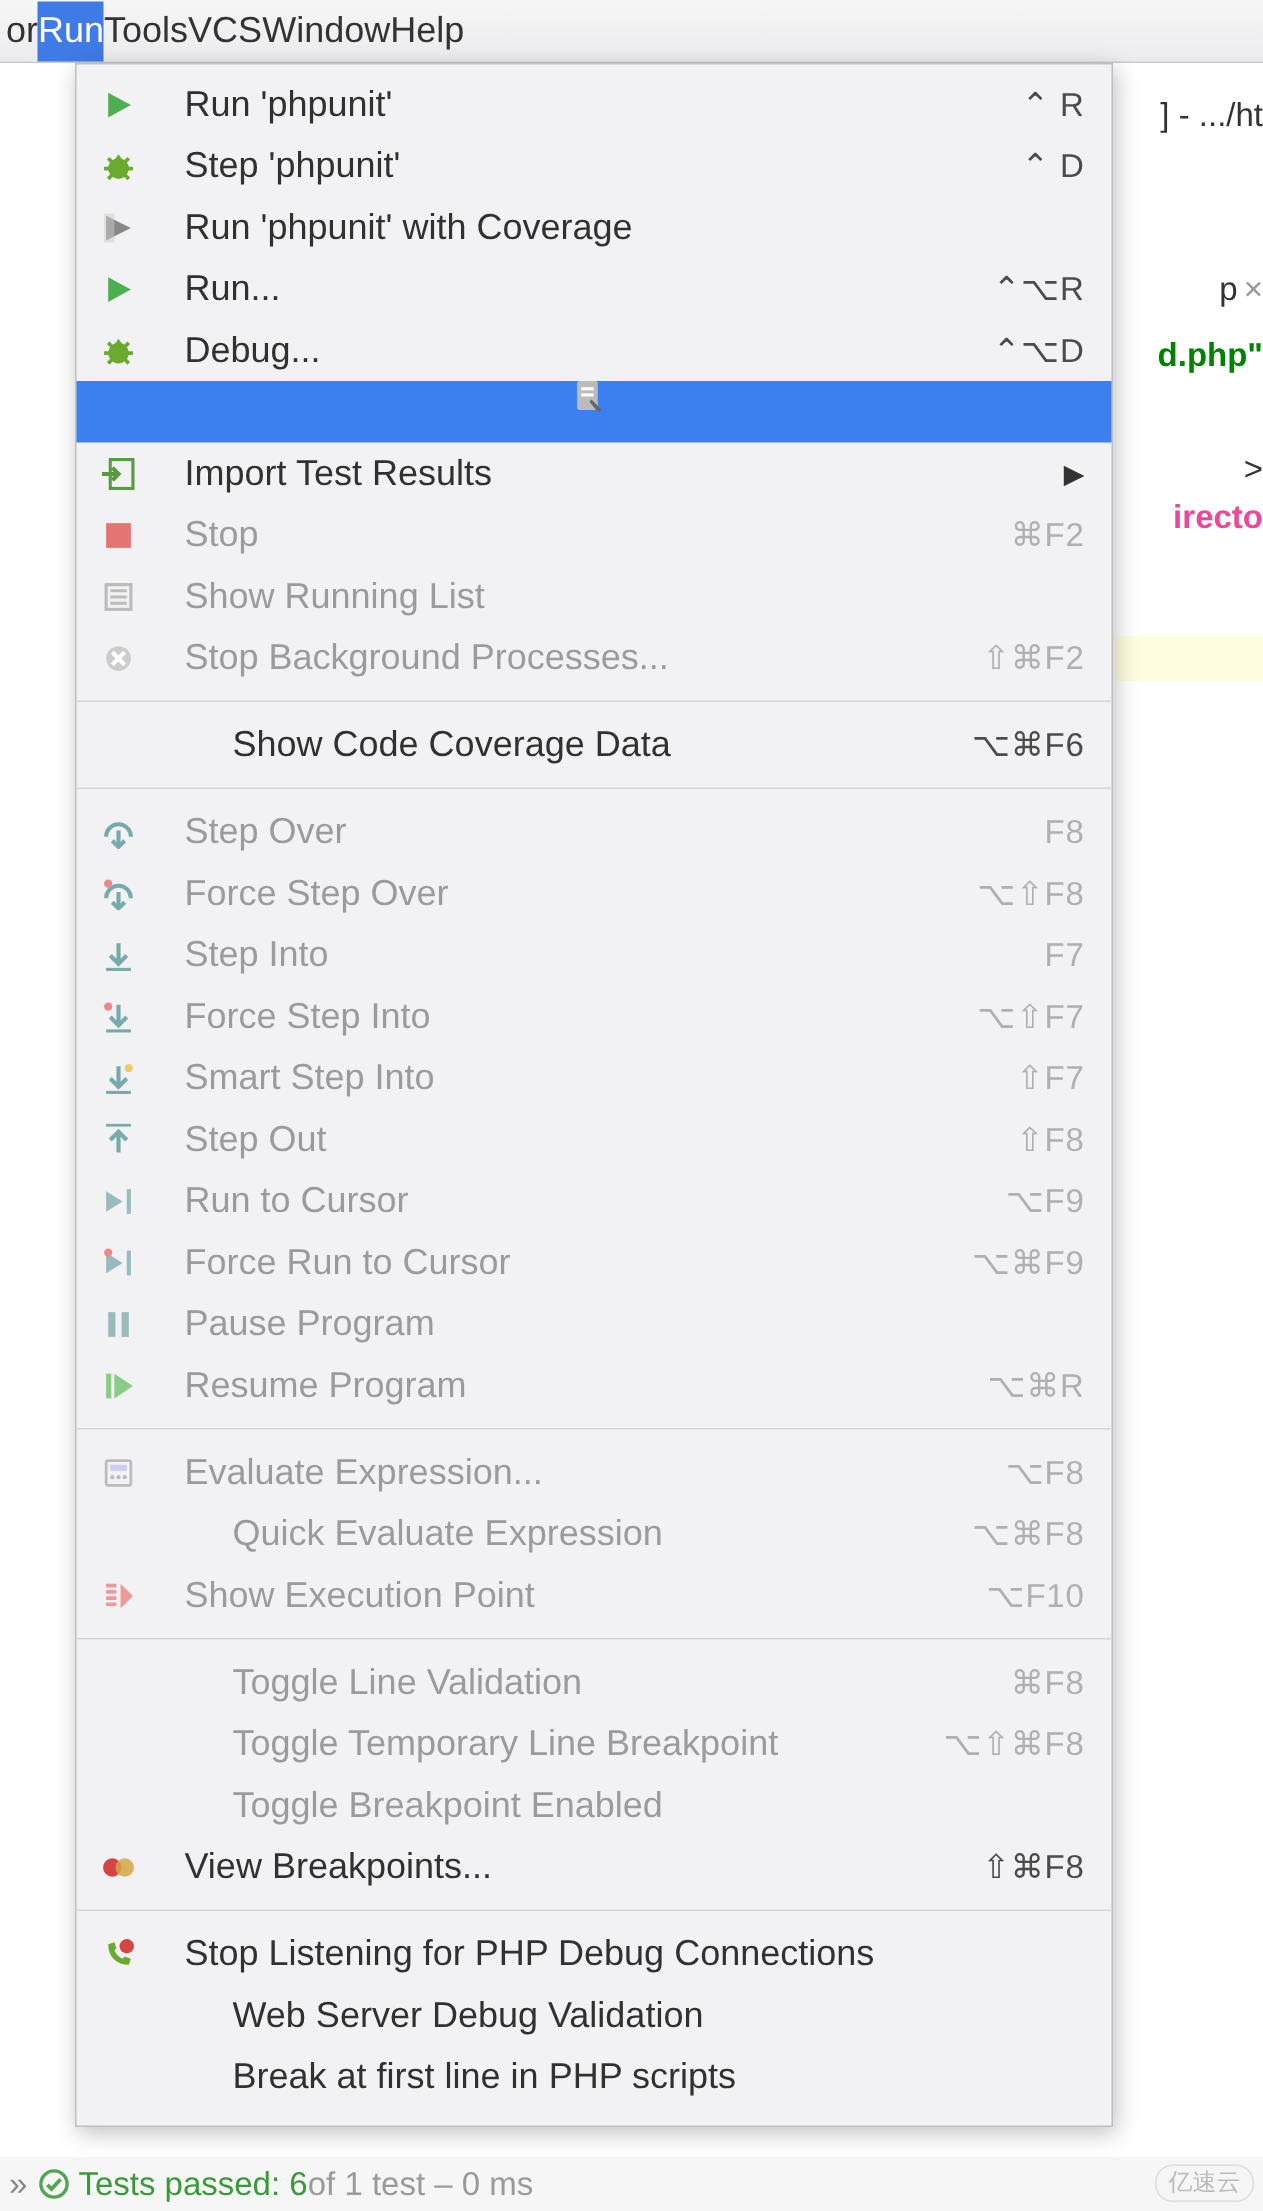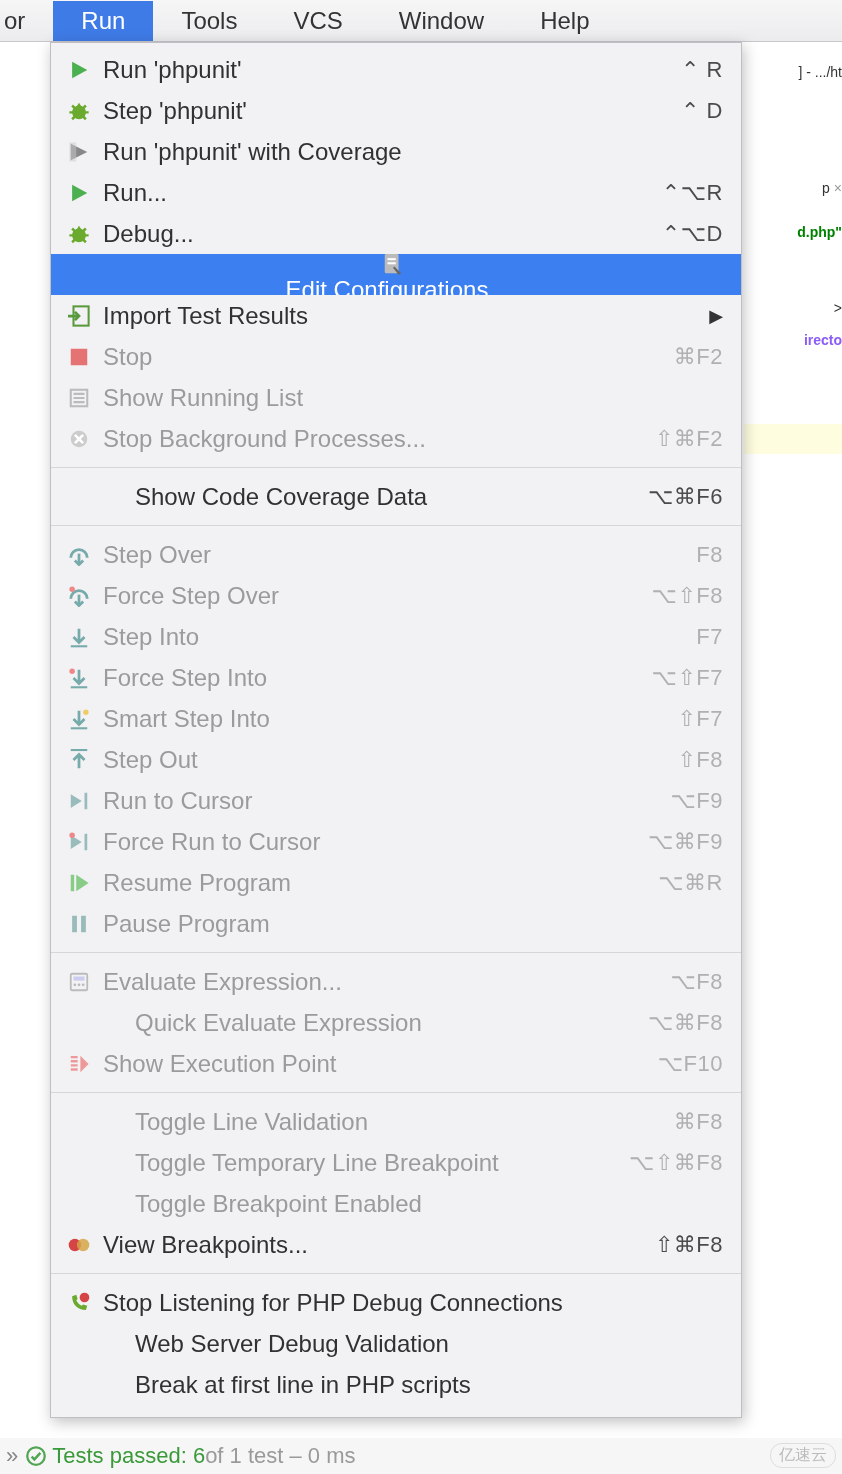--- a/index.html
+++ b/index.html
@@ -1,32 +1,32 @@
 <!DOCTYPE html>
 <html><head>
 <meta charset="utf-8">
 <style>
   * { box-sizing: border-box; margin: 0; padding: 0; font-family: -apple-system, "Helvetica Neue", Arial, sans-serif; }
   body { width: 842px; height: 1474px; background: #fff; overflow: hidden; position: relative; }
 
   
   .menubar { display: flex; align-items: center; height: 42px; background: linear-gradient(#f6f6f6,#ececef); border-bottom:1px solid #c8c8cc; font-size:24px; color:#333; }
-  .menubar .item { padding: 6px 28px; }
+  .menubar .item { padding: 6px 0; }
   .menubar .item.prefix { padding-left:4px; }
   .menubar .item.active { background:#3f7be6; color:#ffffff; }
 
   
-  .bg-row { position:absolute; right:0; color:#333; font-size:14px; }
-  .bg1 { top:64px; } .bg2 { top:180px; } .bg3 { top:224px; color:#008200; font-weight:bold;} .bg4 { top:300px;} .bg5 { top:332px; font-weight:bold; color:#8b5cf6;}
+  .bg-row { position:absolute; right:0; color:#333; font-size:22px; }
+  .bg1 { top:64px; } .bg2 { top:180px; } .bg3 { top:224px; color:#008200; font-weight:bold;} .bg4 { top:300px;} .bg5 { top:332px; font-weight:bold; color:#ec4899;}
   .tab-x { margin-left:4px; color:#999; }
   .highlight-row{ position:absolute; right:0; top:424px; height:30px; width:98px; background:#fffde0;}
 
   
   .menu { position:absolute; top:42px; left:50px; width:692px; background:#f2f2f4; border:1px solid #bfbfc3; box-shadow:2px 4px 14px rgba(0,0,0,.25); padding-top:6px; padding-bottom:12px; }
-  .row { display:flex; align-items:center; height:41px; padding:0 18px 0 12px; font-size:24px; color:#313131; }
+  .row { display:flex; align-items:center; height:41px; padding:0 18px 0 12px; font-size:24px; color:#313131;gap:20px; }
   .row .icon { width:32px; display:flex; justify-content:center; align-items:center; }
   .row .icon svg { display:block; }
   .row .label { margin-left:8px; flex:1; white-space:nowrap; overflow:hidden; }
   .row .shortcut { color:#4b4b4b; font-size:22px; letter-spacing:.5px; }
   .row.selected { background:#3c7ff0; color:#fff;flex-direction:column; }
   .row.selected .shortcut, .row.selected .label, .row.selected .sub { color:#fff; }
   .row.disabled { color:#9b9b9d; }
   .row.disabled .shortcut { color:#b0b0b2; }
   .row.noicon .label { margin-left:40px; }
   .row .arrow { font-size:18px; color:#333; margin-left:10px; }
@@ -323,33 +323,33 @@
         <svg width="22" height="22">
           <use href="#i-force-run-to-cursor"></use>
         </svg>
       </span>
       <span class="label">Force Run to Cursor</span>
       <span class="shortcut">⌥⌘F9</span>
     </div>
     <div class="row disabled">
       <span class="icon">
         <svg width="22" height="22">
+          <use href="#i-pause"></use>
+        </svg>
+      </span>
+      <span class="label">Pause Program</span>
+    </div>
+    <div class="row disabled">
+      <span class="icon">
+        <svg width="22" height="22">
           <use href="#i-resume"></use>
         </svg>
       </span>
       <span class="label">Resume Program</span>
       <span class="shortcut">⌥⌘R</span>
-    </div>
-    <div class="row disabled">
-      <span class="icon">
-        <svg width="22" height="22">
-          <use href="#i-pause"></use>
-        </svg>
-      </span>
-      <span class="label">Pause Program</span>
     </div>
     <div class="sep"></div>
     <div class="row disabled">
       <span class="icon">
         <svg width="22" height="22">
           <use href="#i-calc"></use>
         </svg>
       </span>
       <span class="label">Evaluate Expression...</span>
       <span class="shortcut">⌥F8</span>

